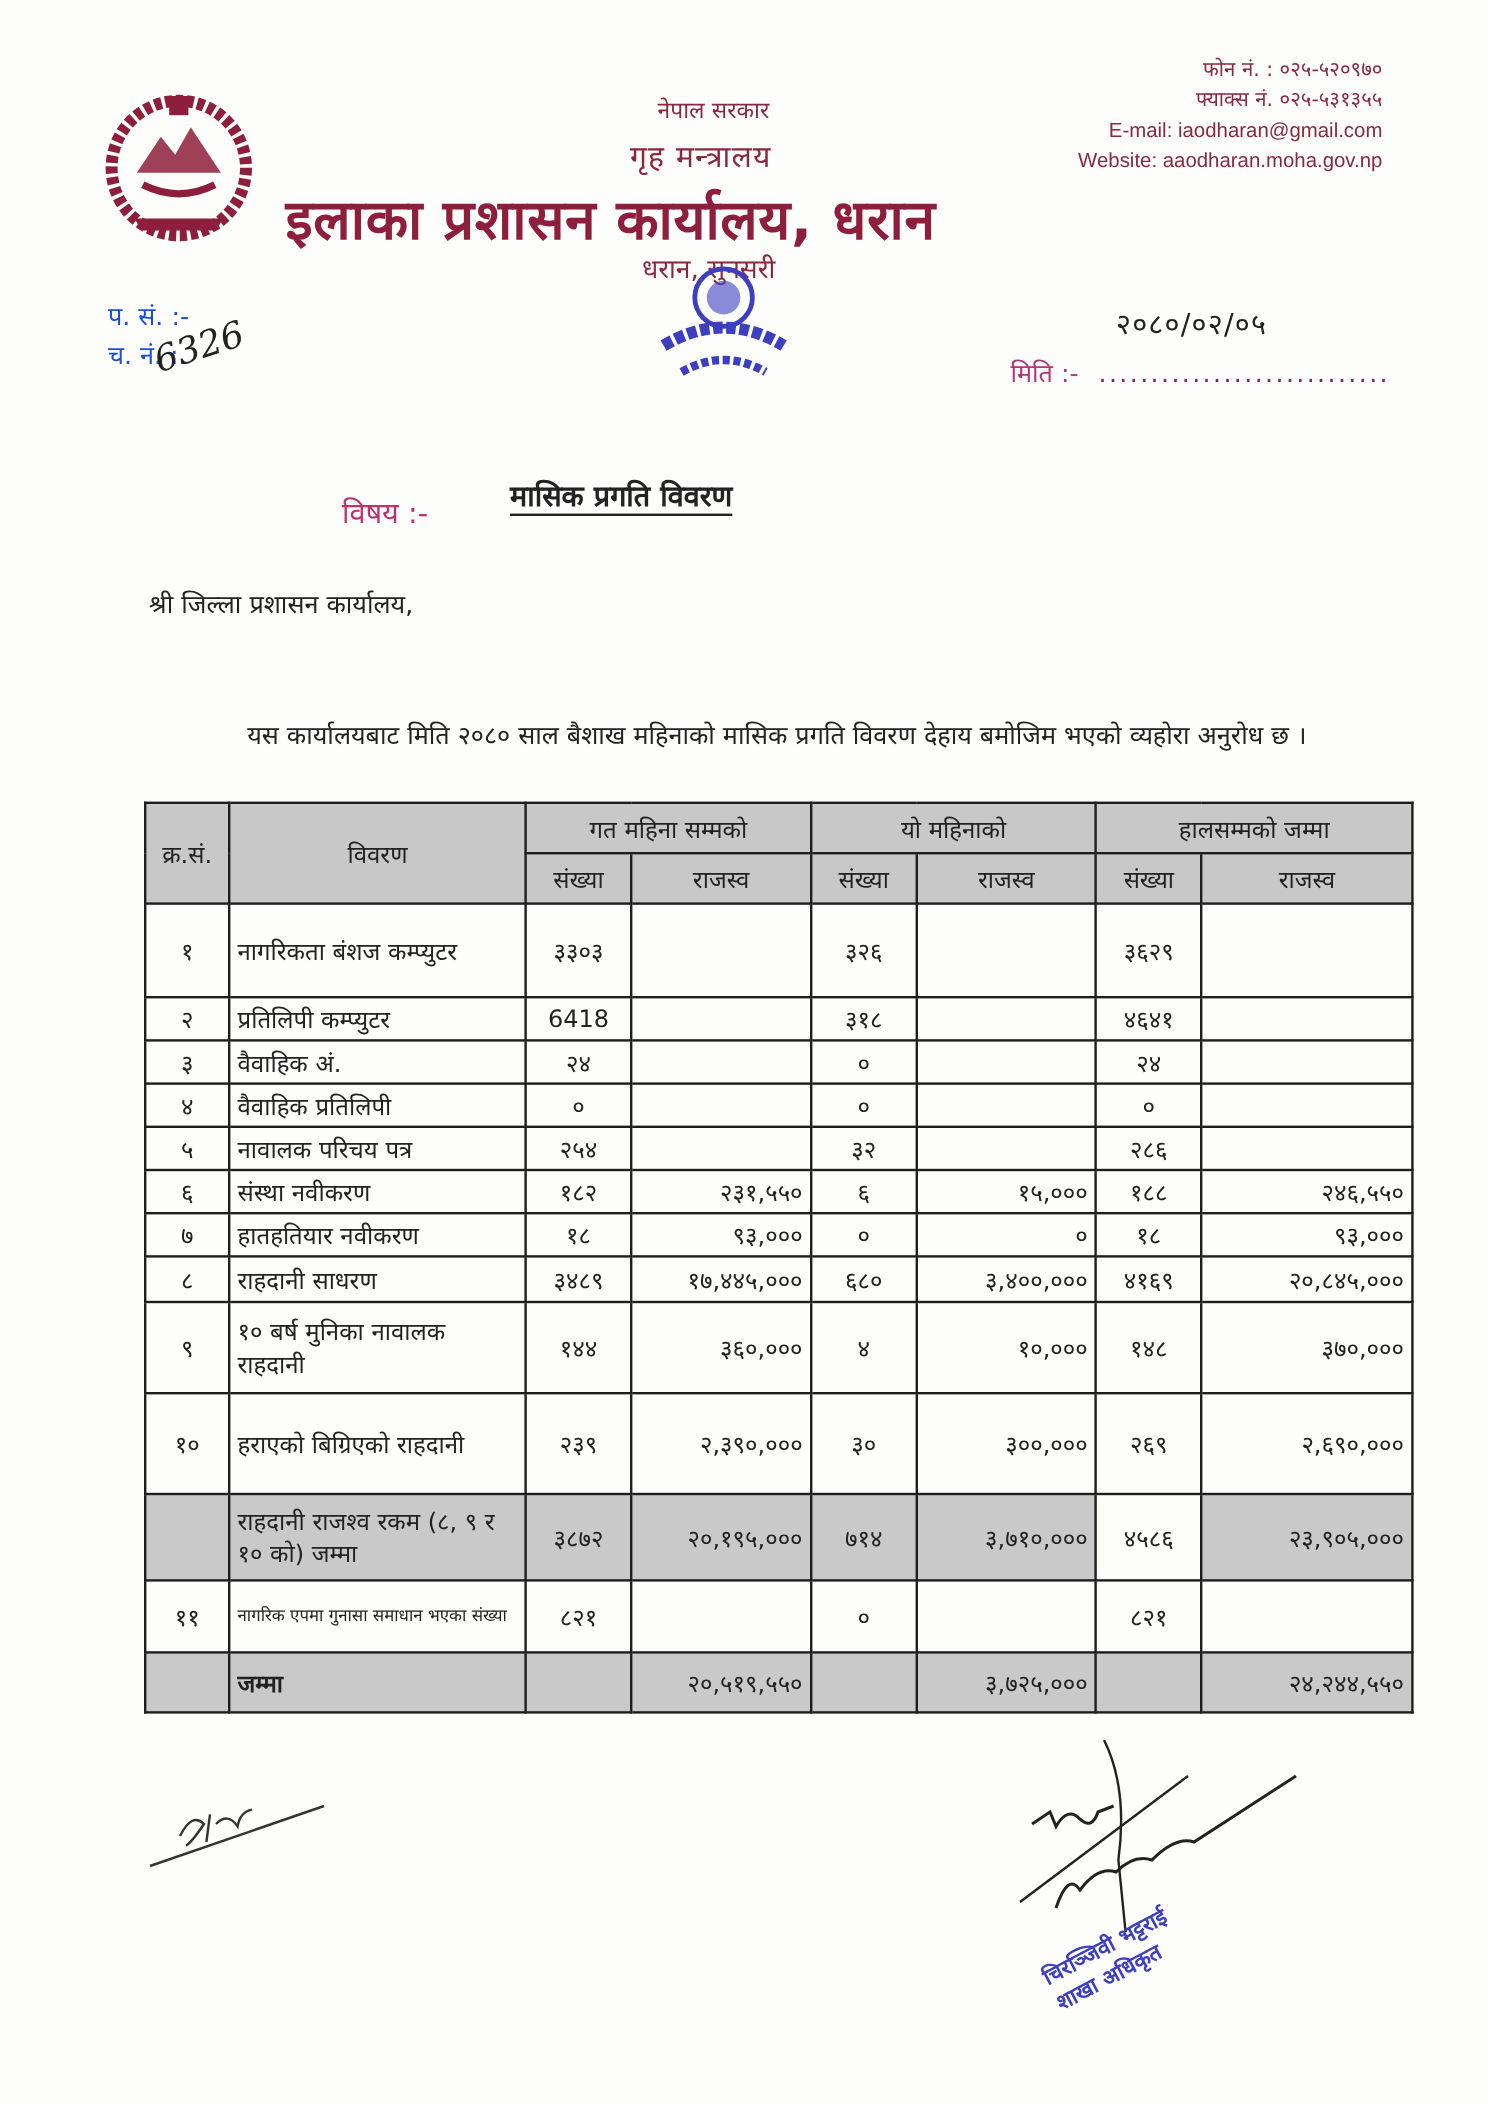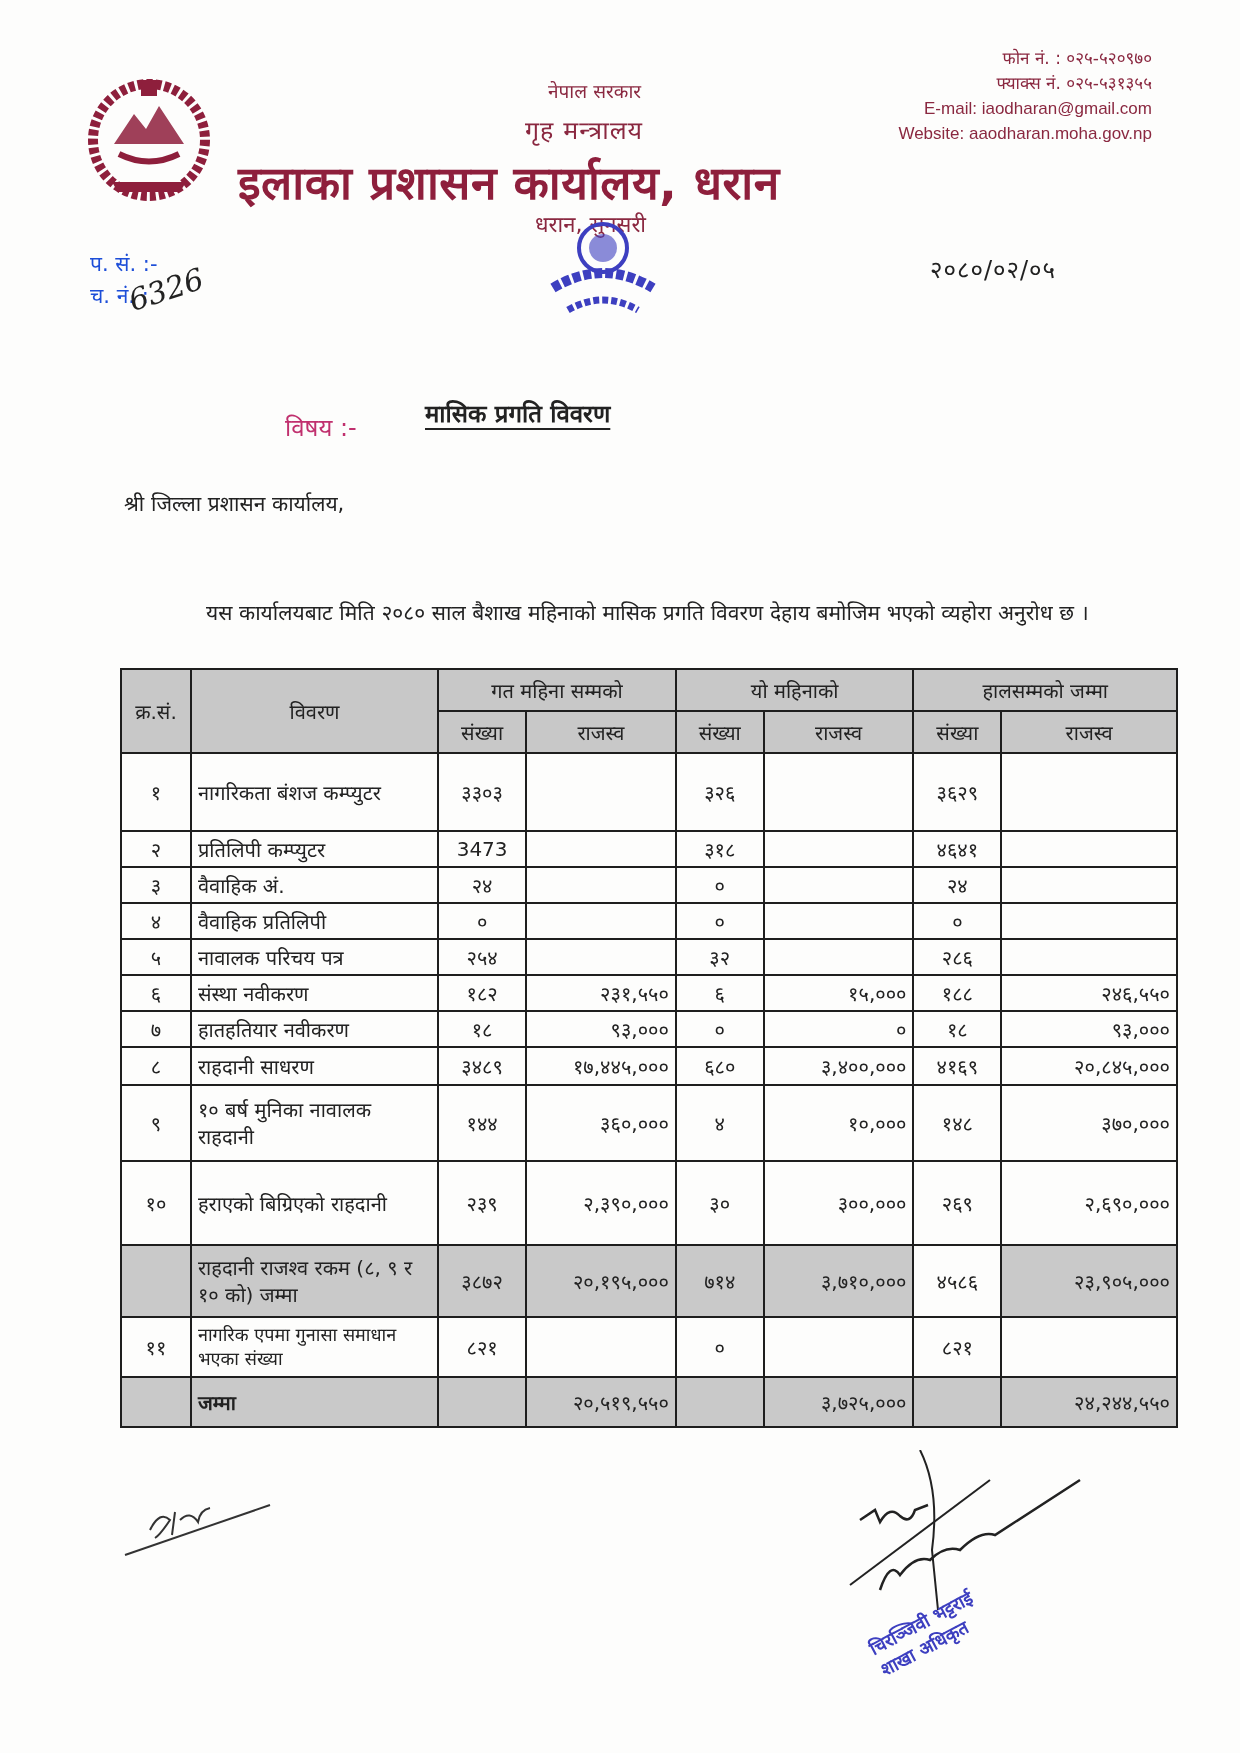--- a/index.html
+++ b/index.html
@@ -30,21 +30,21 @@
 
   .addressee { position: absolute; left: 124px; top: 482px; font-size: 21px; line-height: 44px; color: #222; }
   .body-para { position: absolute; left: 124px; top: 592px; width: 1010px; font-size: 21px; line-height: 42px; color: #222; text-indent: 82px; }
 
   table.report { position: absolute; left: 120px; top: 668px; width: 1058px; border-collapse: collapse; font-size: 20px; color: #222; }
   table.report td, table.report th { border: 2px solid #1e1e1e; padding: 2px 6px; }
   table.report th { background: #c8c8c8; font-weight: normal; height: 36px; }
   table.report td.num { text-align: center; }
   table.report td.amt { text-align: right; }
   table.report tr.shaded td { background: #c9c9c9; }
-  table.report td.small { font-size: 18px; line-height: 24px; margin-top: 40px; }
+  table.report td.small { font-size: 14px; line-height: 24px; margin-top: 40px; }
   table.report td.center { text-align: center; }
   table.report td.white { background: #fdfdfc !important; }
 
   .sign-left { position: absolute; left: 120px; top: 1490px; width: 160px; height: 70px; }
   .sign-right { position: absolute; left: 820px; top: 1450px; width: 300px; height: 200px; }
   .seal-text { position: absolute; left: 870px; top: 1610px; transform: rotate(-28deg); color: #3d3fc0; font-size: 18px; line-height: 24px; font-weight: bold; }
 </style>
 </head>
 <body>
 
@@ -77,20 +77,24 @@
   <div class="handwritten-num">6326</div>
 
   <svg class="stamp" viewBox="0 0 130 110">
     <circle cx="65" cy="30" r="24" fill="none" stroke="#3d3fc0" stroke-width="4"></circle>
     <circle cx="65" cy="30" r="14" fill="#3d3fc0" opacity="0.6"></circle>
     <path d="M15 70 Q65 40 115 70" stroke="#3d3fc0" stroke-width="10" fill="none" stroke-dasharray="8 3"></path>
     <path d="M30 92 Q65 72 100 92" stroke="#3d3fc0" stroke-width="7" fill="none" stroke-dasharray="6 3"></path>
   </svg>
 
   <div class="date">२०८०/०२/०५</div>
+  <div class="miti">
+    <span>मिति :-</span>
+    <span class="dots">............................</span>
+  </div>
 
   <div class="subject-label">विषय :-</div>
   <div class="subject-text">मासिक प्रगति विवरण</div>
 
   <div class="addressee">
     <div>श्री जिल्ला प्रशासन कार्यालय,</div>
   </div>
 
   <div class="body-para">यस कार्यालयबाट मिति २०८० साल बैशाख महिनाको मासिक प्रगति विवरण देहाय बमोजिम भएको व्यहोरा अनुरोध छ ।</div>
 
@@ -129,21 +133,21 @@
         <td class="num">३३०३</td>
         <td class="amt"></td>
         <td class="num">३२६</td>
         <td class="amt"></td>
         <td class="num">३६२९</td>
         <td class="amt"></td>
       </tr>
       <tr style="height:36px">
         <td class="center">२</td>
         <td>प्रतिलिपी कम्प्युटर</td>
-        <td class="num">3473</td>
+        <td class="num">6418</td>
         <td class="amt"></td>
         <td class="num">३१८</td>
         <td class="amt"></td>
         <td class="num">४६४१</td>
         <td class="amt"></td>
       </tr>
       <tr style="height:36px">
         <td class="center">३</td>
         <td>वैवाहिक अं.</td>
         <td class="num">२४</td>

